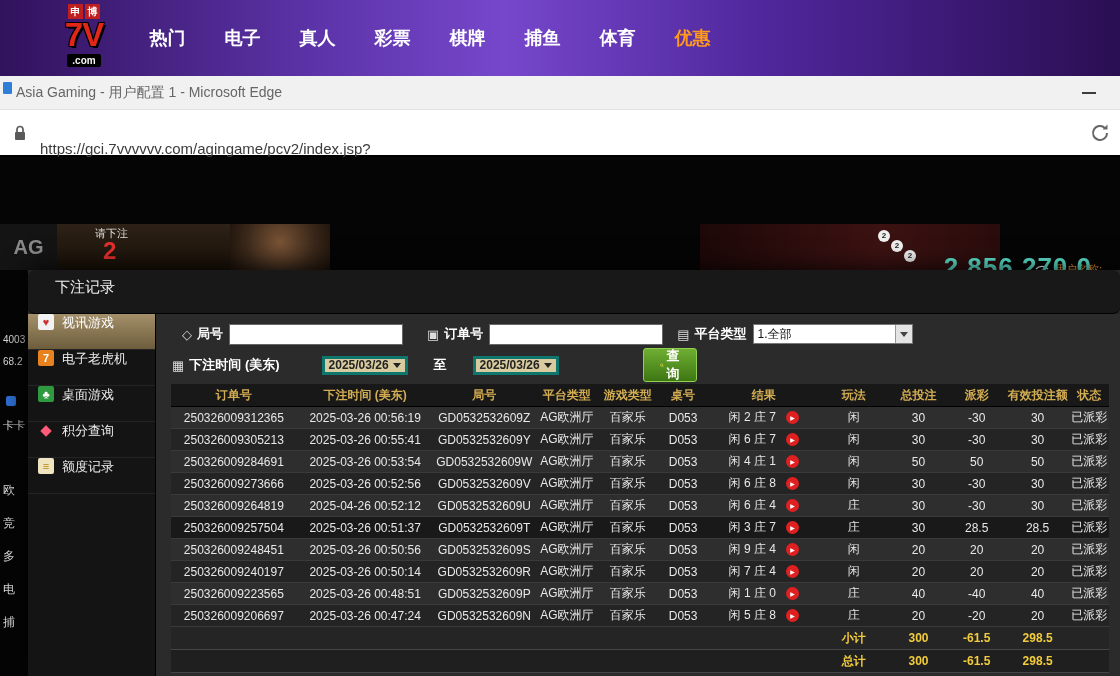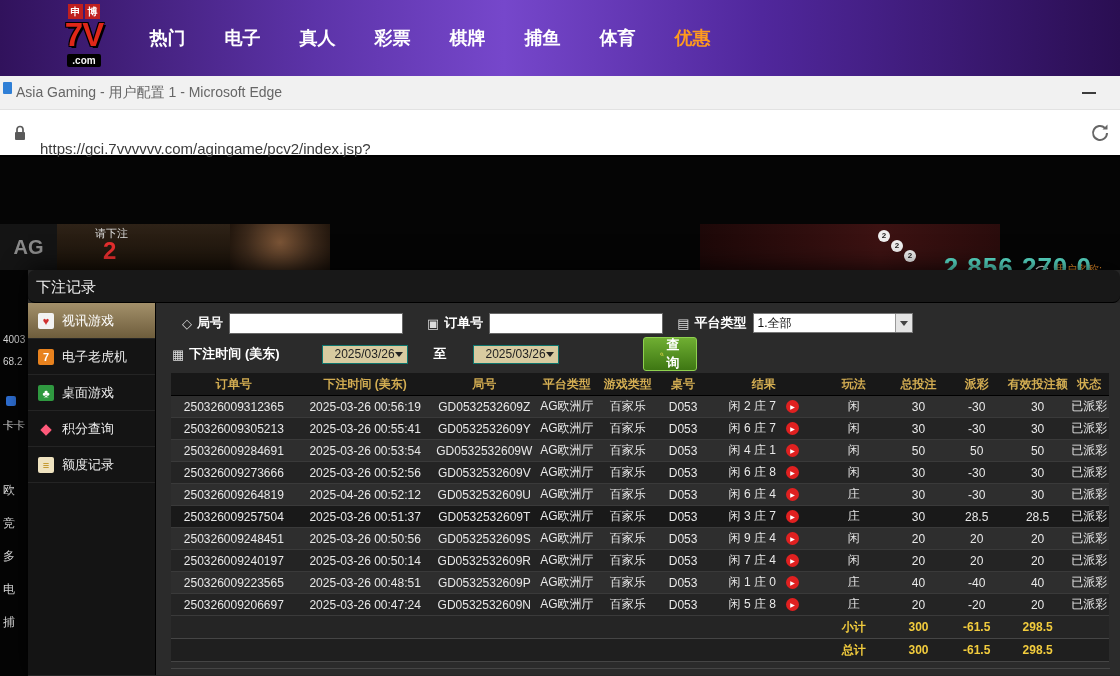--- a/index.html
+++ b/index.html
@@ -67,25 +67,25 @@
   .strip-item:nth-of-type(4){top:212px;font-size:12px;}
   .strip-item:nth-of-type(5){top:245px;font-size:12px;}
   .strip-item:nth-of-type(6){top:278px;font-size:12px;}
   .strip-item:nth-of-type(7){top:311px;font-size:12px;}
   .strip-item:nth-of-type(8){top:344px;font-size:12px;}
   .strip-icon{position:absolute;left:6px;top:126px;width:10px;height:10px;background:#2e6fd4;border-radius:2px;}
 
   
   .modal{position:absolute;left:28px;top:270px;width:1092px;height:406px;background:#262626;z-index:5;
     box-shadow:0 0 24px rgba(0,0,0,.9);}
-  .modal-header{height:33px;background:#181818;border-bottom:1px solid #000;color:#f0f0f0;
-    font-size:15px;line-height:33px;padding-left:8px;box-sizing:border-box;border-radius:7px;}
+  .modal-header{height:44px;background:#181818;border-bottom:1px solid #000;color:#f0f0f0;
+    font-size:15px;line-height:33px;padding-left:27px;box-sizing:border-box;border-radius:7px;}
   .modal-body{display:flex;height:372px;}
   .sidebar{width:128px;background:#141414;border-right:1px solid #000;box-sizing:border-box;flex:none;}
-  .side-item{height:36px;display:flex;align-items:center;gap:8px;padding-left:10px;
+  .side-item{height:36px;display:flex;gap:8px;padding-left:10px;
     border-bottom:1px solid #242424;color:#ececec;font-size:13px;cursor:pointer;box-sizing:border-box;}
   .side-item.active{background:linear-gradient(180deg,#a3906a,#6e5d3c);color:#fff;}
   .s-icon{width:16px;height:16px;border-radius:2px;display:flex;align-items:center;justify-content:center;
     font-size:11px;flex:none;}
   .i-cards-icon{background:#f2f2f2;color:#d03030;}
   .i-cards-icon::before{content:"♥";}
   .i-slot-machine-icon{background:#e8821e;color:#fff;font-weight:bold;}
   .i-slot-machine-icon::before{content:"7";}
   .i-table-games-icon{background:#2f9940;color:#fff;}
   .i-table-games-icon::before{content:"♣";}
@@ -110,23 +110,23 @@
   .ic-cal::before{content:"▦";}
   .f-label{color:#fff;font-size:13px;font-weight:bold;margin-right:6px;white-space:nowrap;}
   .f-input{width:166px;height:19px;border:1px solid #666;background:#fff;font-size:12px;padding:0 3px;}
   .select{width:160px;height:20px;background:#fff;border:1px solid #777;display:flex;align-items:center;
     box-sizing:border-box;cursor:pointer;}
   .sel-val{flex:1;font-size:12px;color:#111;padding-left:4px;}
   .sel-btn{width:16px;height:100%;background:#e4e4e4;border-left:1px solid #999;display:flex;
     align-items:center;justify-content:center;}
   .tri{width:0;height:0;border-left:4px solid transparent;border-right:4px solid transparent;
     border-top:5px solid #444;}
-  .date{width:86px;height:19px;background:#d8cba0;border:1px solid #0f766e;display:flex;align-items:center;
-    justify-content:flex-end;padding:0 4px;box-sizing:border-box;margin-left:36px;font-size:12px;
-    font-weight:normal;color:#222;cursor:pointer;}
+  .date{width:86px;height:19px;background:#d8cba0;border:3px solid #0f766e;display:flex;align-items:center;
+    justify-content:space-between;padding:0 4px;box-sizing:border-box;margin-left:36px;font-size:12px;
+    font-weight:bold;color:#222;cursor:pointer;}
   .date .tri{border-top-color:#222;}
   .to-label{margin-left:26px;margin-right:0;}
   .date2{margin-left:26px;}
   .search-btn{margin-left:84px;width:54px;height:15px;background:linear-gradient(180deg,#6fae32,#3e7713);
     border:1px solid #8fd14f;border-radius:3px;color:#fff;font-size:13px;font-weight:bold;display:flex;
     align-items:center;justify-content:center;gap:3px;cursor:pointer;font-family:inherit;padding:16px;}
 
   
   .bet-table{width:calc(100% - 26px);margin:2px 10px 0 15px;border-collapse:collapse;table-layout:fixed;}
   .bet-table th{background:#181818;color:#d3ad52;font-size:12px;font-weight:bold;height:22px;

